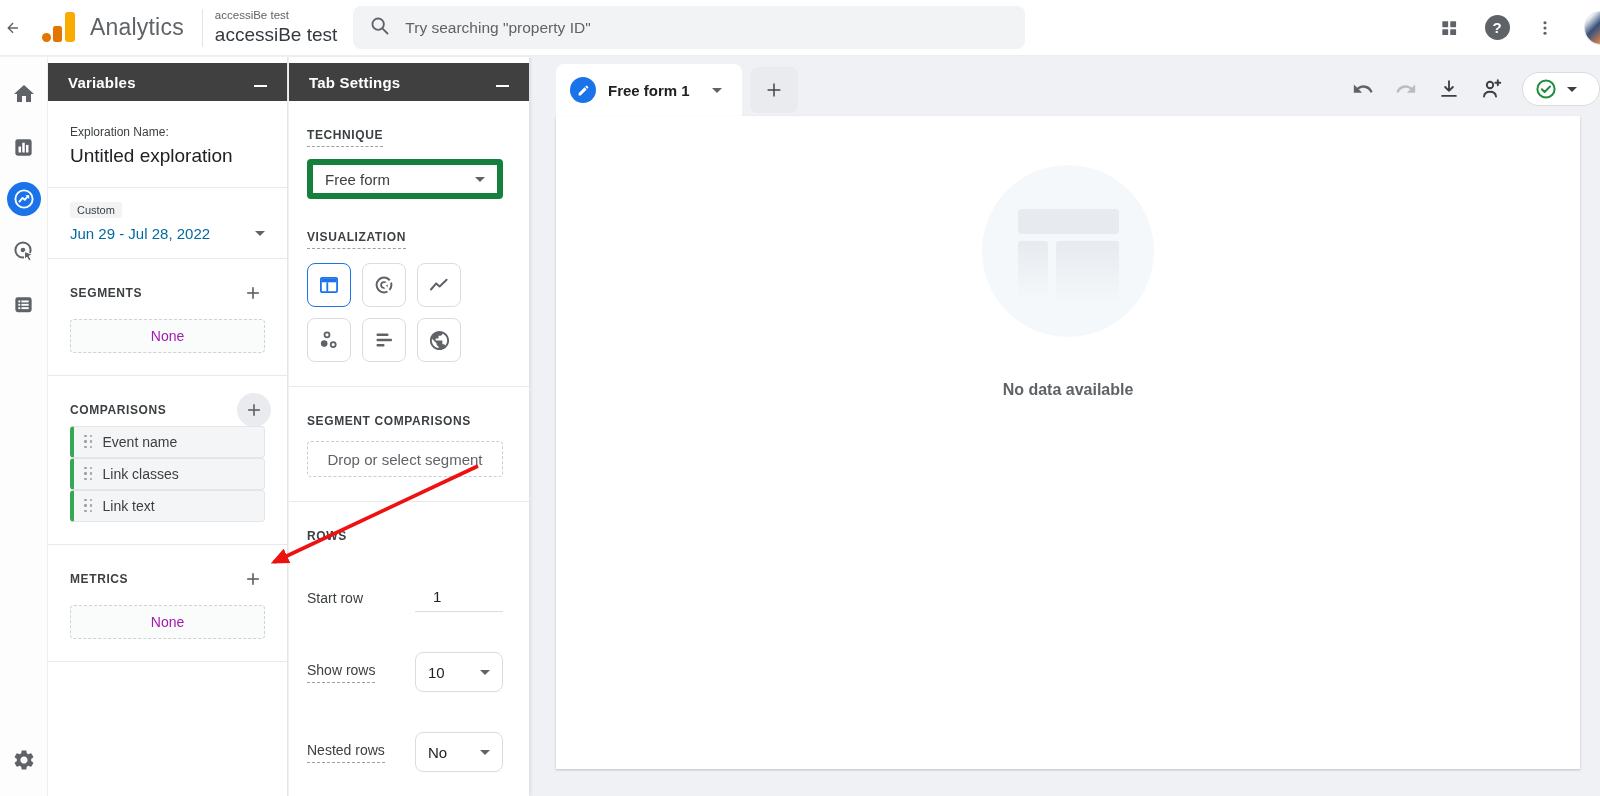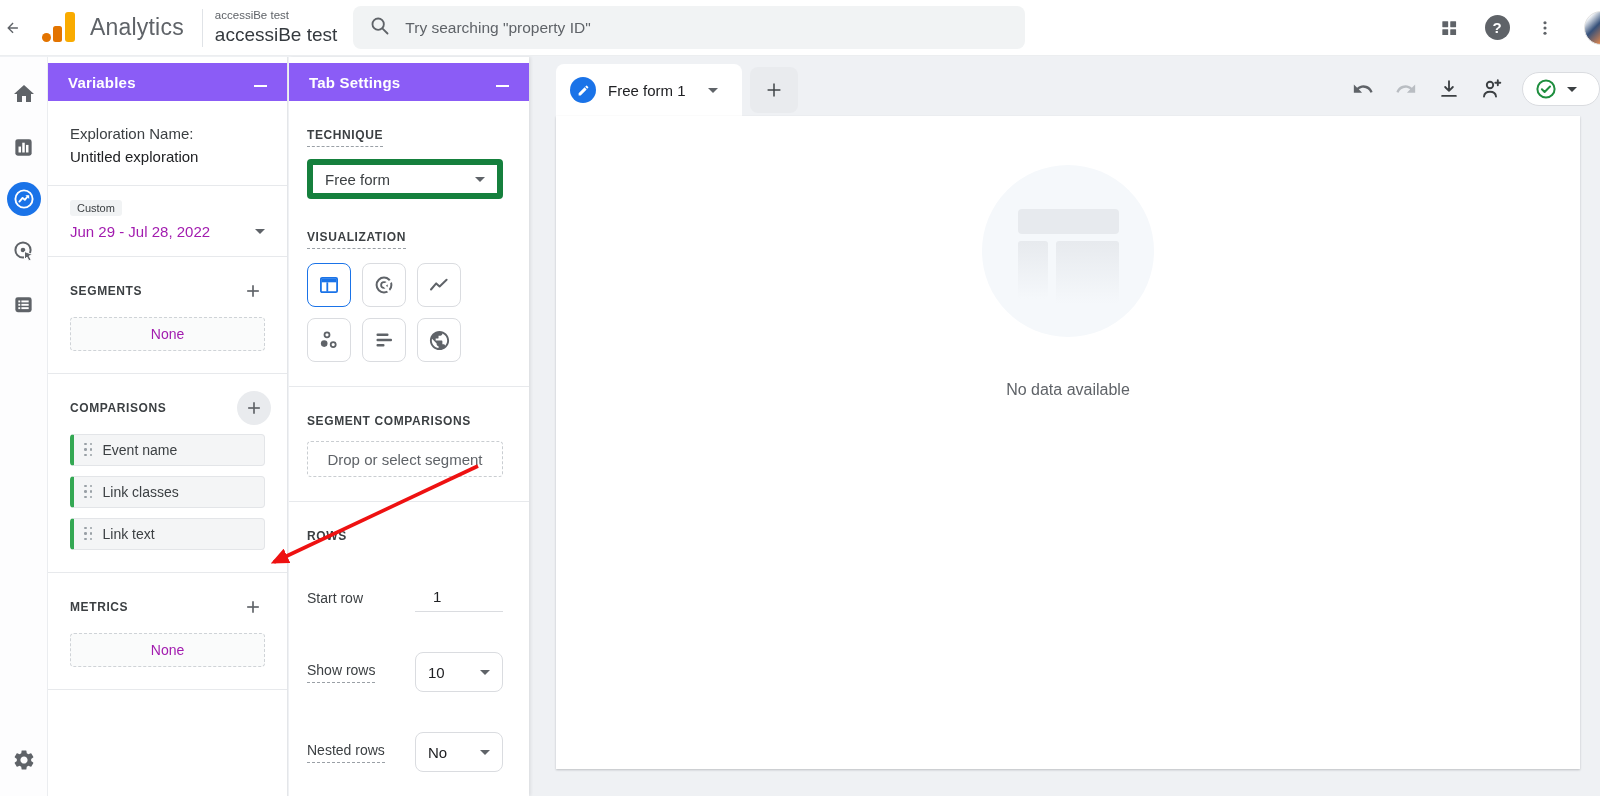--- a/index.html
+++ b/index.html
@@ -34,48 +34,48 @@
     font-size:15px; font-weight:bold; display:flex; align-items:center; justify-content:center; }
   .avatar { width:34px; height:34px; border-radius:50%; margin-left:4px; margin-right:-18px;
     background:linear-gradient(135deg,#f6f8fa 15%,#35507a 40%,#e8894a 75%); border:1px solid #e0e0e0; cursor:pointer; }
   
   .rail { position:absolute; top:57px; left:0; width:48px; bottom:0; background:#fdfdfe;
     border-right:1px solid #ebedf0; z-index:4; display:flex; flex-direction:column; align-items:center; padding-top:24px; gap:27px; }
   .rail-item { width:26px; height:26px; display:flex; align-items:center; justify-content:center; cursor:pointer; }
   .rail-item.active { width:34px; height:34px; border-radius:50%; background:#1a73e8; margin:-5px 0; }
   .rail-gear { position:absolute; bottom:24px; left:0; width:48px; display:flex; justify-content:center; cursor:pointer; }
   
-  .panel-head { height:38px; margin-top:6px; background:#8b5cf6; color:#fff; display:flex;
+  .panel-head { height:38px; margin-top:6px; background:#404040; color:#fff; display:flex;
     align-items:center; justify-content:space-between; padding:0 20px; }
   .panel-title { font-size:15px; font-weight:bold; letter-spacing:.2px; }
   .minbar { width:13px; height:2.5px; background:#fff; cursor:pointer; margin-top:8px; }
   .sec-label { font-size:12px; font-weight:bold; color:#3c4043; letter-spacing:.6px; }
   .dashedu { display:inline-block; border-bottom:1.5px dashed #9aa0a6; padding-bottom:4px; }
   .hdiv { height:1px; background:#e7e9ec; }
   
   .vpanel { position:absolute; top:57px; left:48px; width:239px; bottom:0; background:#fff; z-index:3;
     box-shadow:1px 0 0 #e4e6e9; }
   .vp-pad { padding:0 22px; }
-  .exp-label { font-size:15px; color:#3c4043; margin-top:24px; }
-  .exp-name  { font-size:15px; color:#202124; margin-top:6px; cursor:pointer; }
+  .exp-label { font-size:12px; color:#3c4043; margin-top:24px; }
+  .exp-name  { font-size:19px; color:#202124; margin-top:6px; cursor:pointer; }
   .date-badge { display:inline-block; font-size:11px; color:#3c4043; background:#f1f3f4;
     padding:2px 7px; border-radius:3px; margin-top:14px; }
   .date-row { display:flex; align-items:center; justify-content:space-between; margin-top:7px;
     padding-bottom:16px; cursor:pointer; }
-  .date-text { font-size:15px; color:#a21caf; }
+  .date-text { font-size:15px; color:#0369a1; }
   .caret { width:0; height:0; border-left:5px solid transparent; border-right:5px solid transparent;
     border-top:5.5px solid #5f6368; }
   .sec-row { display:flex; align-items:center; justify-content:space-between; margin-top:22px; height:24px; }
   .plus-btn { width:24px; height:24px; display:flex; align-items:center; justify-content:center; cursor:pointer; }
   .plus-circle { width:34px; height:34px; border-radius:50%; background:#e9ebee; display:flex;
     align-items:center; justify-content:center; cursor:pointer; margin-right:-6px; }
   .none-box { margin-top:14px; height:34px; border:1px dashed #cfd3d7; border-radius:4px; background:#fafbfb;
     display:flex; align-items:center; justify-content:center; font-size:14px; color:#a21caf; cursor:pointer; }
   .vp-gap { margin-top:22px; }
-  .chips { margin-top:14px; display:flex; flex-direction:column; gap:10px; }
+  .chips { margin-top:4px; display:flex; flex-direction:column; }
   .chip { height:32px; background:#f4f5f6; border:1px solid #e3e5e8; border-left:4px solid #34a853;
     border-radius:4px; display:flex; align-items:center; padding:0 10px; cursor:grab; }
   .chip span.txt { font-size:14px; color:#3c4043; margin-left:9px; }
   .drag { display:grid; grid-template-columns:repeat(2,4px); grid-auto-rows:4px; gap:1.5px; }
   .drag i { width:2.5px; height:2.5px; border-radius:50%; background:#9aa0a6; }
   
   .tpanel { position:absolute; top:57px; left:289px; width:240px; bottom:0; background:#fff; z-index:3;
     box-shadow:2px 0 3px rgba(0,0,0,.07); }
   .tp-body { padding:0 26px 0 18px; }
   .tp-label { margin-top:24px; }
@@ -88,21 +88,21 @@
   .tp-divider { height:1px; background:#e7e9ec; margin:24px -26px 0 -18px; }
   .dropzone { margin-top:12px; height:36px; border:1px dashed #c9cdd1; border-radius:4px;
     display:flex; align-items:center; justify-content:center; font-size:15px; color:#5f6368; cursor:pointer; }
   .form-row { display:flex; align-items:center; justify-content:space-between; margin-top:40px; }
   .frl { font-size:14px; color:#3c4043; }
   .uinput { width:88px; border-bottom:1px solid #dadce0; padding:4px 0 6px 18px; font-size:15px;
     color:#202124; cursor:text; }
   .mini-select { width:88px; height:40px; border:1px solid #dadce0; border-radius:8px; display:flex;
     align-items:center; justify-content:space-between; padding:0 12px; font-size:15px; color:#202124; cursor:pointer; }
   
-  .canvas { position:absolute; left:556px; top:64px; width:1024px; bottom:27px; z-index:2; }
+  .canvas { position:absolute; left:556px; top:64px; width:1024px; bottom:27px; z-index:2;font-weight:bold; }
   .tabstrip { position:relative; height:52px; }
   .tab { position:absolute; left:0; bottom:0; height:52px; width:186px; background:#fff;
     border-radius:8px 8px 0 0; display:flex; align-items:center; padding:0 14px; cursor:pointer; }
   .pencil-circle { width:26px; height:26px; border-radius:50%; background:#1a73e8; display:flex;
     align-items:center; justify-content:center; flex:none; }
   .tab-label { font-size:15px; color:#202124; margin-left:12px; white-space:nowrap; }
   .tab .caret { margin-left:22px; }
   .addtab { position:absolute; left:194px; bottom:3px; width:48px; height:46px; background:#e9ebee;
     border-radius:8px; display:flex; align-items:center; justify-content:center; cursor:pointer; }
   .tools { position:absolute; right:-20px; top:8px; display:flex; align-items:center; gap:17px; }

